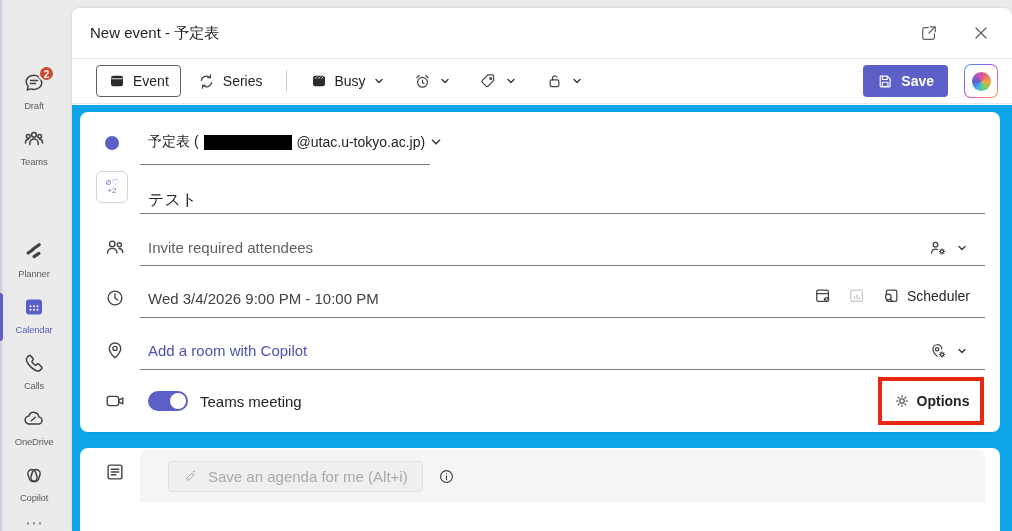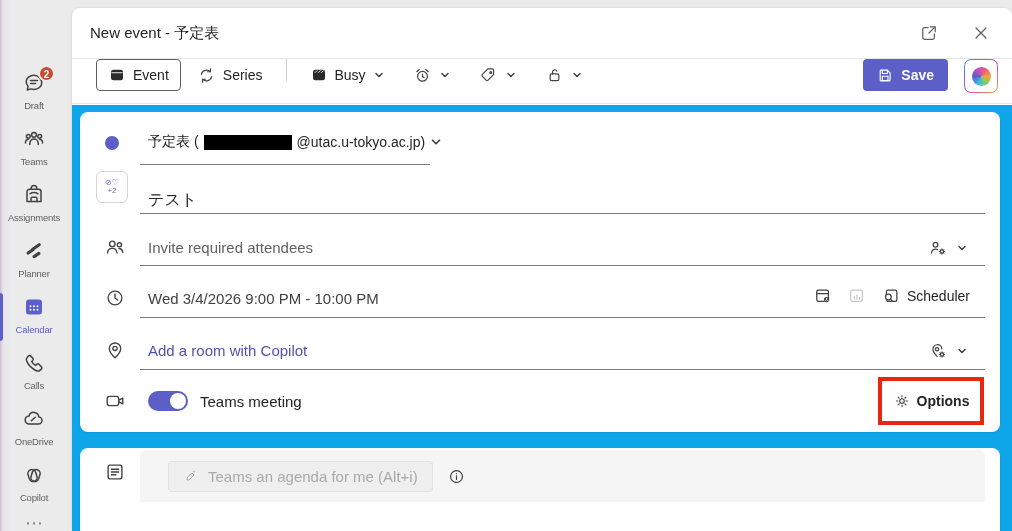--- a/index.html
+++ b/index.html
@@ -26,21 +26,21 @@
 
   
   .dialog{position:absolute;left:72px;top:8px;width:940px;height:523px;background:#fff;
     border-radius:8px 8px 0 0;box-shadow:0 0 3px rgba(0,0,0,.12)}
   .dlg-header{position:relative;height:51px;border-bottom:1px solid #e8e8e8;display:flex;align-items:center;padding:0 18px}
   .dlg-title{font-size:15px;color:#242424}
   .hdr-actions{margin-left:auto;display:flex;gap:26px;align-items:center}
   .icon-btn{width:26px;height:26px;display:flex;align-items:center;justify-content:center;cursor:pointer}
 
   
-  .toolbar{height:45px;border-bottom:1px solid #e8e8e8;display:flex;padding:0 14px 0 24px;gap:4px}
+  .toolbar{height:45px;border-bottom:1px solid #e8e8e8;display:flex;align-items:center;padding:0 14px 0 24px;gap:4px}
   .tb-btn{height:32px;display:flex;align-items:center;gap:7px;padding:0 11px;border-radius:4px;
     font-size:14px;color:#242424;cursor:pointer;border:1px solid transparent;white-space:nowrap}
   .tb-btn.checked{border-color:#5f5f5f}
   .tb-div{width:1px;height:22px;background:#d1d1d1;margin:0 7px}
   .save-btn{margin-left:auto;height:32px;background:#5b5fc7;color:#fff;border:none;border-radius:4px;
     display:flex;align-items:center;gap:7px;padding:0 14px;font-size:14px;font-weight:bold;cursor:pointer}
   .copilot-btn{width:34px;height:34px;margin-left:12px;border-radius:7px;border:1.5px solid transparent;cursor:pointer;
     background:linear-gradient(#fff,#fff) padding-box,linear-gradient(135deg,#4a9fe8,#8b5cf6,#e85d9e,#f0a742) border-box;
     display:flex;align-items:center;justify-content:center}
   .copilot-logo{width:19px;height:19px;border-radius:50%;
@@ -111,31 +111,20 @@
             <circle cx="12" cy="7.8" r="2.4"></circle>
             <circle cx="6.3" cy="9.3" r="1.9"></circle>
             <circle cx="17.7" cy="9.3" r="1.9"></circle>
             <path d="M7.8 17.5v-1.2c0-2.3 1.9-4.2 4.2-4.2s4.2 1.9 4.2 4.2v1.2"></path>
             <path d="M3.5 16v-.8c0-1.6 1.3-2.9 2.9-2.9M20.5 16v-.8c0-1.6-1.3-2.9-2.9-2.9"></path>
           </svg>
       </span>
       <span class="sb-label">Teams</span>
     </div>
 
-    <div class="sb-item" style="top:181px">
-      <span class="sb-iconwrap">
-        <svg class="ic" width="24" height="24" viewBox="0 0 24 24">
-            <path d="M9.2 6.3V5.2a2.8 2.8 0 0 1 5.6 0v1.1"></path>
-            <path d="M7.5 6.3h9A2.5 2.5 0 0 1 19 8.8v9.7H5V8.8a2.5 2.5 0 0 1 2.5-2.5z"></path>
-            <path d="M8 10.8c1-.8 2.4-1.3 4-1.3s3 .5 4 1.3"></path>
-            <path d="M9 18.5v-3a1.2 1.2 0 0 1 1.2-1.2h3.6a1.2 1.2 0 0 1 1.2 1.2v3"></path>
-          </svg>
-      </span>
-      <span class="sb-label">Assignments</span>
-    </div>
 
     <div class="sb-item" style="top:237px">
       <span class="sb-iconwrap">
         <svg width="24" height="24" viewBox="0 0 24 24">
             <g fill="#424242">
               <rect x="4" y="10.8" width="9" height="3.2" rx="1.6" transform="rotate(-35 8.5 12.4)"></rect>
               <rect x="8.5" y="6.4" width="11" height="3.2" rx="1.6" transform="rotate(-35 14 8)"></rect>
               <rect x="10" y="14.4" width="9" height="3.2" rx="1.6" transform="rotate(-35 14.5 16)"></rect>
             </g>
           </svg>
@@ -396,21 +385,21 @@
         <svg class="ic doc-ic" width="22" height="22" viewBox="0 0 24 24">
             <rect x="4.5" y="4.5" width="15" height="15" rx="2"></rect>
             <path d="M8 9h8M8 12h8M8 15h5"></path>
           </svg>
         <div class="agenda-panel">
           <div class="agenda-pill">
             <svg width="16" height="16" viewBox="0 0 24 24">
                 <path d="M13.5 7.5l3 3-7.5 7.5H6v-3z" fill="none" stroke="#a8a8a8" stroke-width="1.5" stroke-linejoin="round"></path>
                 <path d="M16.5 3l.6 1.9L19 5.5l-1.9.6-.6 1.9-.6-1.9L14 5.5l1.9-.6z" fill="#a8a8a8"></path>
               </svg>
-            <span>Teams an agenda for me (Alt+i)</span>
+            <span>Save an agenda for me (Alt+i)</span>
           </div>
           <svg class="ic" width="19" height="19" viewBox="0 0 24 24">
               <circle cx="12" cy="12" r="7.5"></circle>
               <path d="M12 8.3v.2M12 11.2v4.5"></path>
             </svg>
         </div>
       </div>
 
     </div>
   </div>

